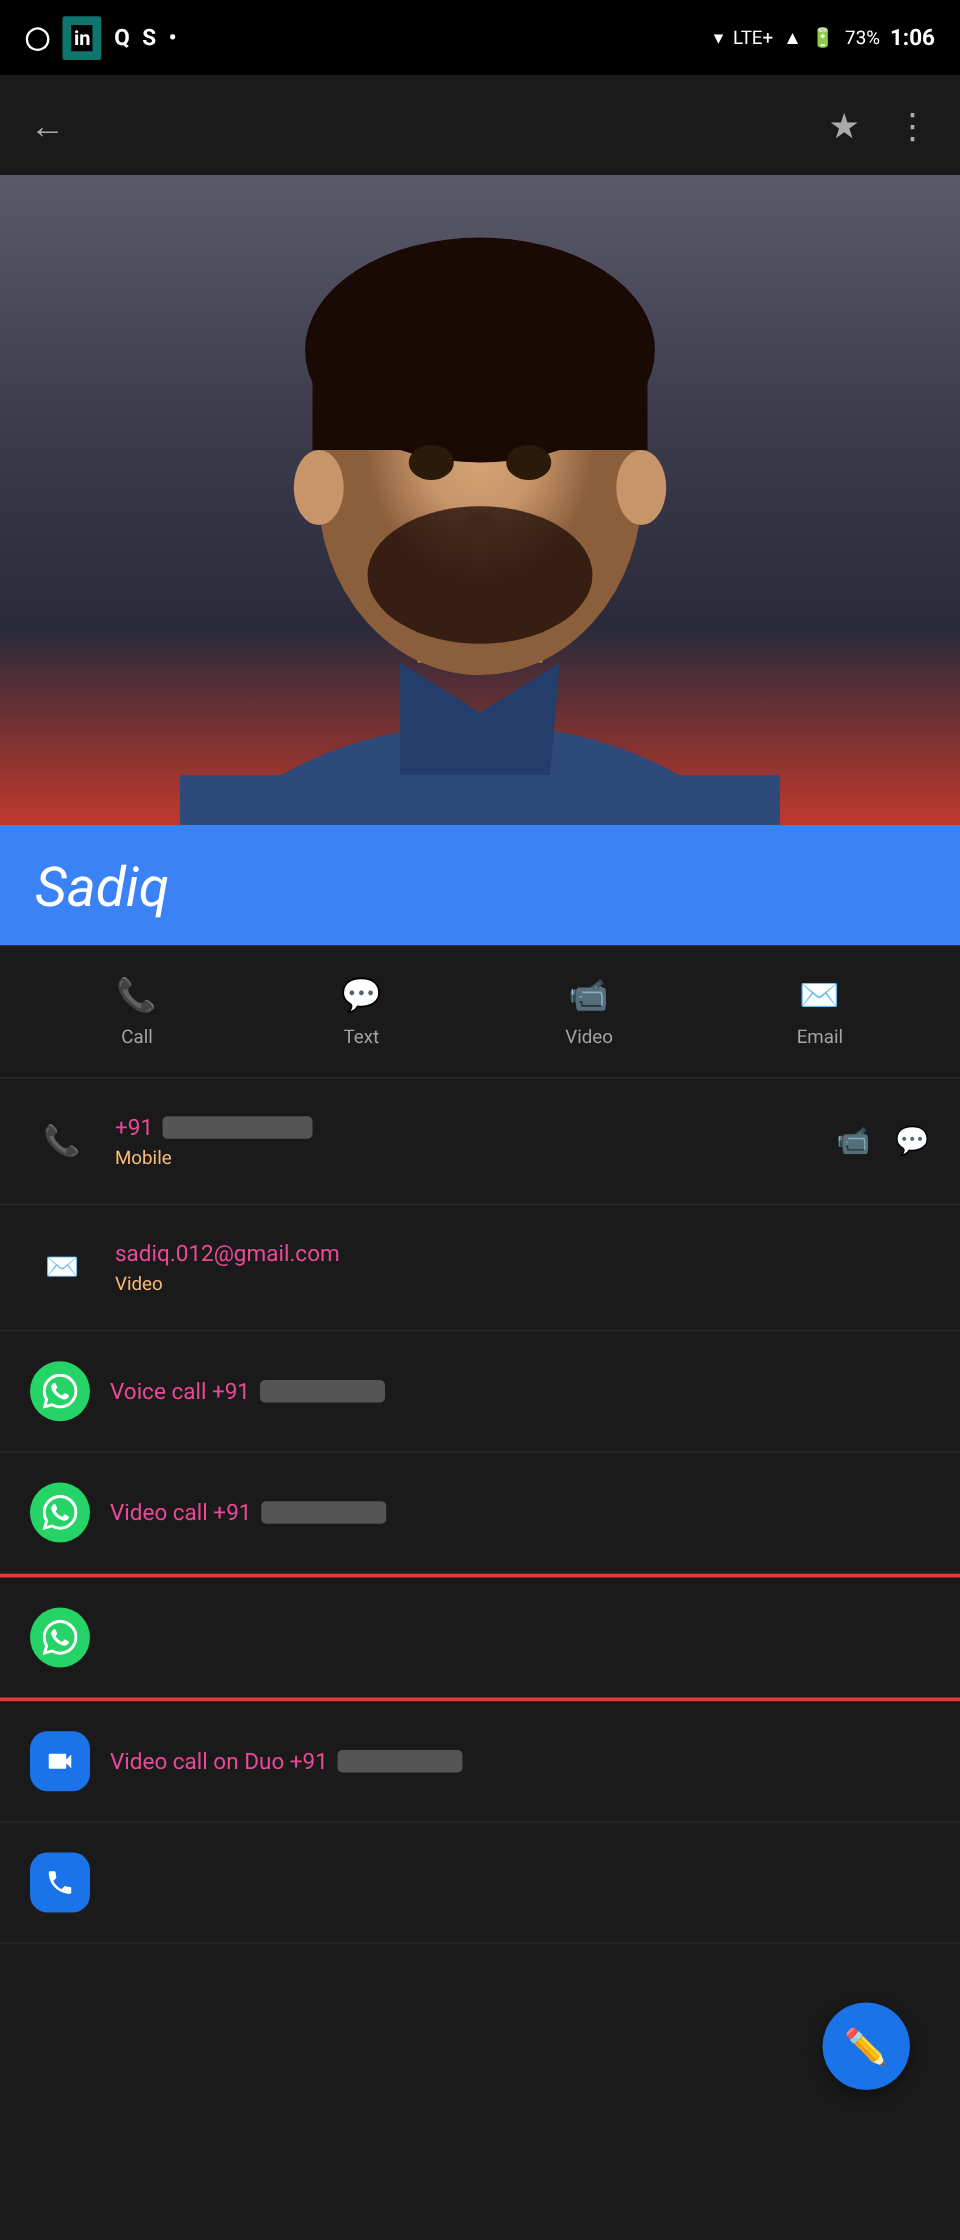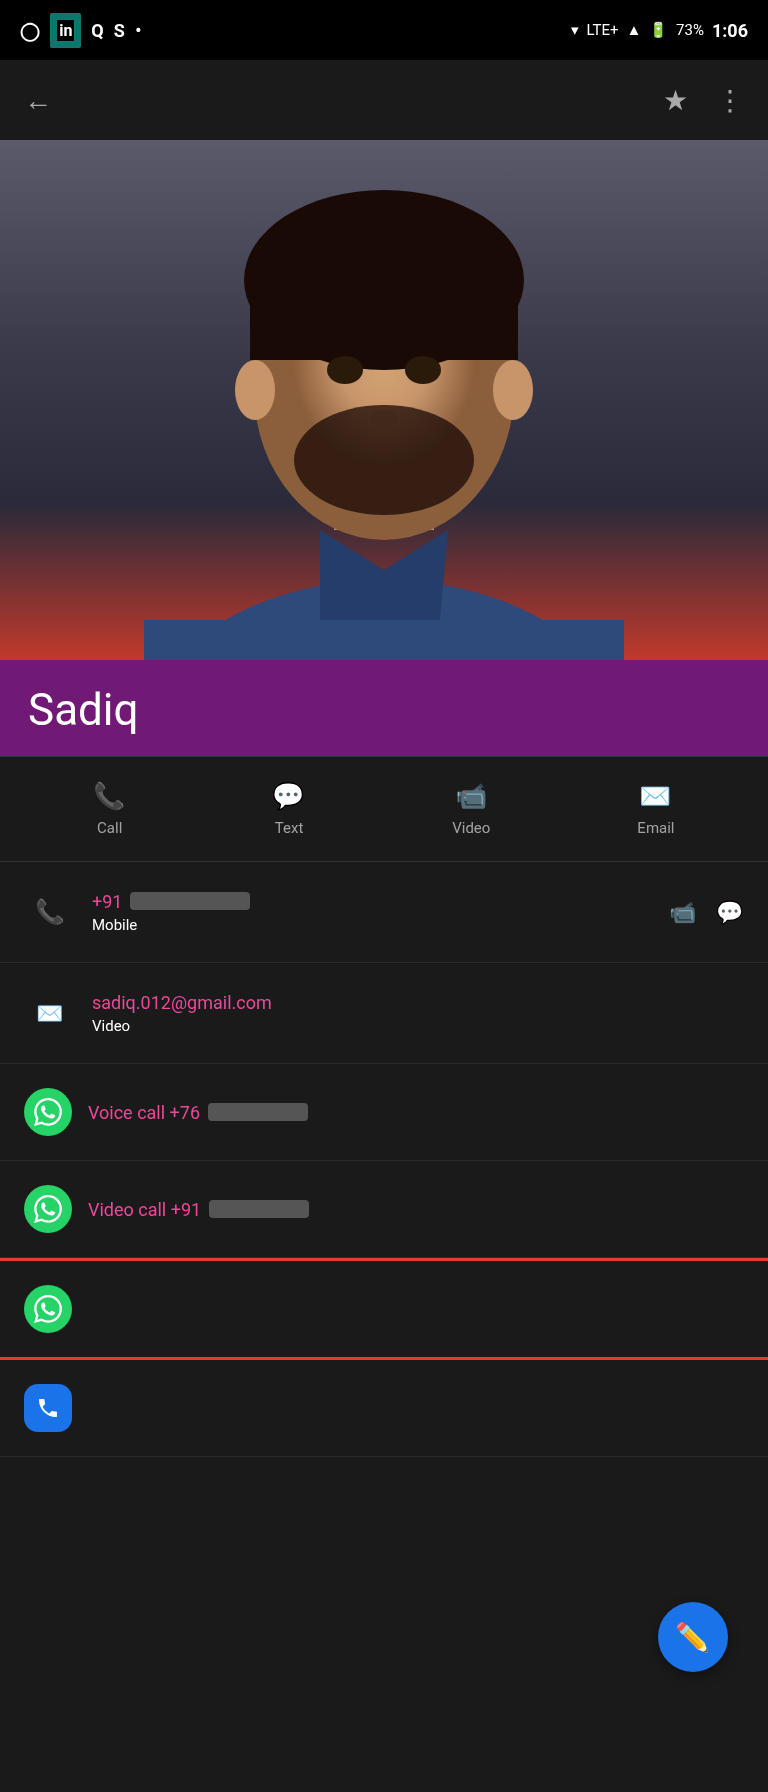--- a/index.html
+++ b/index.html
@@ -85,23 +85,24 @@
       width: 100%;
       height: 100%;
       background:
         radial-gradient(ellipse 200px 180px at 50% 38%, #d4a574 0%, #c8956a 30%, #8b5e3c 60%, transparent 80%),
         linear-gradient(180deg, #6b7280 0%, #4b5563 20%, #1f2937 60%, #c0392b 100%);
       position: relative;
     }
 
     
     .contact-name-section {
-      background: #701a75;
+      background: #3b82f6;
       padding: 24px 28px 20px;
       border-bottom: 1px solid #333;
+      font-style: italic;
     }
     .contact-name {
       font-size: 44px;
       font-weight: 400;
       color: #ffffff;
     }
 
     
     .action-buttons {
       background: #1a1a1a;
@@ -152,21 +153,21 @@
     }
     .contact-item-primary {
       font-size: 18px;
       color: #ec4899;
       display: flex;
       align-items: center;
       gap: 8px;
     }
     .contact-item-secondary {
       font-size: 15px;
-      color: #ffffff;
+      color: #fdba74;
       margin-top: 4px;
     }
     .contact-item-actions {
       display: flex;
       gap: 20px;
       align-items: center;
     }
     .contact-item-action-icon {
       color: #4a9eff;
       font-size: 22px;
@@ -394,21 +395,21 @@
   </div>
 
   <div class="contact-item">
     <div class="whatsapp-icon">
       <svg width="28" height="28" viewBox="0 0 24 24" fill="white" xmlns="http://www.w3.org/2000/svg">
         <path d="M17.472 14.382c-.297-.149-1.758-.867-2.03-.967-.273-.099-.471-.148-.67.15-.197.297-.767.966-.94 1.164-.173.199-.347.223-.644.075-.297-.15-1.255-.463-2.39-1.475-.883-.788-1.48-1.761-1.653-2.059-.173-.297-.018-.458.13-.606.134-.133.298-.347.446-.52.149-.174.198-.298.298-.497.099-.198.05-.371-.025-.52-.075-.149-.669-1.612-.916-2.207-.242-.579-.487-.5-.669-.51-.173-.008-.371-.01-.57-.01-.198 0-.52.074-.792.372-.272.297-1.04 1.016-1.04 2.479 0 1.462 1.065 2.875 1.213 3.074.149.198 2.096 3.2 5.077 4.487.709.306 1.262.489 1.694.625.712.227 1.36.195 1.871.118.571-.085 1.758-.719 2.006-1.413.248-.694.248-1.289.173-1.413-.074-.124-.272-.198-.57-.347m-5.421 7.403h-.004a9.87 9.87 0 01-5.031-1.378l-.361-.214-3.741.982.998-3.648-.235-.374a9.86 9.86 0 01-1.51-5.26c.001-5.45 4.436-9.884 9.888-9.884 2.64 0 5.122 1.03 6.988 2.898a9.825 9.825 0 012.893 6.994c-.003 5.45-4.437 9.884-9.885 9.884m8.413-18.297A11.815 11.815 0 0012.05 0C5.495 0 .16 5.335.157 11.892c0 2.096.547 4.142 1.588 5.945L.057 24l6.305-1.654a11.882 11.882 0 005.683 1.448h.005c6.554 0 11.89-5.335 11.893-11.893a11.821 11.821 0 00-3.48-8.413z"></path>
       </svg>
     </div>
     <div class="contact-item-content">
       <div class="contact-item-primary">
-        <span>Voice call +76</span>
+        <span>Voice call +91</span>
         <span class="blurred-number-sm"></span>
       </div>
     </div>
   </div>
 
   <div class="contact-item">
     <div class="whatsapp-icon">
       <svg width="28" height="28" viewBox="0 0 24 24" fill="white" xmlns="http://www.w3.org/2000/svg">
         <path d="M17.472 14.382c-.297-.149-1.758-.867-2.03-.967-.273-.099-.471-.148-.67.15-.197.297-.767.966-.94 1.164-.173.199-.347.223-.644.075-.297-.15-1.255-.463-2.39-1.475-.883-.788-1.48-1.761-1.653-2.059-.173-.297-.018-.458.13-.606.134-.133.298-.347.446-.52.149-.174.198-.298.298-.497.099-.198.05-.371-.025-.52-.075-.149-.669-1.612-.916-2.207-.242-.579-.487-.5-.669-.51-.173-.008-.371-.01-.57-.01-.198 0-.52.074-.792.372-.272.297-1.04 1.016-1.04 2.479 0 1.462 1.065 2.875 1.213 3.074.149.198 2.096 3.2 5.077 4.487.709.306 1.262.489 1.694.625.712.227 1.36.195 1.871.118.571-.085 1.758-.719 2.006-1.413.248-.694.248-1.289.173-1.413-.074-.124-.272-.198-.57-.347m-5.421 7.403h-.004a9.87 9.87 0 01-5.031-1.378l-.361-.214-3.741.982.998-3.648-.235-.374a9.86 9.86 0 01-1.51-5.26c.001-5.45 4.436-9.884 9.888-9.884 2.64 0 5.122 1.03 6.988 2.898a9.825 9.825 0 012.893 6.994c-.003 5.45-4.437 9.884-9.885 9.884m8.413-18.297A11.815 11.815 0 0012.05 0C5.495 0 .16 5.335.157 11.892c0 2.096.547 4.142 1.588 5.945L.057 24l6.305-1.654a11.882 11.882 0 005.683 1.448h.005c6.554 0 11.89-5.335 11.893-11.893a11.821 11.821 0 00-3.48-8.413z"></path>
       </svg>
@@ -422,20 +423,33 @@
   </div>
 
   <div class="contact-item contact-item-highlighted">
     <div class="whatsapp-icon">
       <svg width="28" height="28" viewBox="0 0 24 24" fill="white" xmlns="http://www.w3.org/2000/svg">
         <path d="M17.472 14.382c-.297-.149-1.758-.867-2.03-.967-.273-.099-.471-.148-.67.15-.197.297-.767.966-.94 1.164-.173.199-.347.223-.644.075-.297-.15-1.255-.463-2.39-1.475-.883-.788-1.48-1.761-1.653-2.059-.173-.297-.018-.458.13-.606.134-.133.298-.347.446-.52.149-.174.198-.298.298-.497.099-.198.05-.371-.025-.52-.075-.149-.669-1.612-.916-2.207-.242-.579-.487-.5-.669-.51-.173-.008-.371-.01-.57-.01-.198 0-.52.074-.792.372-.272.297-1.04 1.016-1.04 2.479 0 1.462 1.065 2.875 1.213 3.074.149.198 2.096 3.2 5.077 4.487.709.306 1.262.489 1.694.625.712.227 1.36.195 1.871.118.571-.085 1.758-.719 2.006-1.413.248-.694.248-1.289.173-1.413-.074-.124-.272-.198-.57-.347m-5.421 7.403h-.004a9.87 9.87 0 01-5.031-1.378l-.361-.214-3.741.982.998-3.648-.235-.374a9.86 9.86 0 01-1.51-5.26c.001-5.45 4.436-9.884 9.888-9.884 2.64 0 5.122 1.03 6.988 2.898a9.825 9.825 0 012.893 6.994c-.003 5.45-4.437 9.884-9.885 9.884m8.413-18.297A11.815 11.815 0 0012.05 0C5.495 0 .16 5.335.157 11.892c0 2.096.547 4.142 1.588 5.945L.057 24l6.305-1.654a11.882 11.882 0 005.683 1.448h.005c6.554 0 11.89-5.335 11.893-11.893a11.821 11.821 0 00-3.48-8.413z"></path>
       </svg>
     </div>
   </div>
 
+  <div class="contact-item">
+    <div class="duo-icon">
+      <svg width="24" height="24" viewBox="0 0 24 24" fill="white" xmlns="http://www.w3.org/2000/svg">
+        <path d="M17 10.5V7c0-.55-.45-1-1-1H4c-.55 0-1 .45-1 1v10c0 .55.45 1 1 1h12c.55 0 1-.45 1-1v-3.5l4 4v-11l-4 4z"></path>
+      </svg>
+    </div>
+    <div class="contact-item-content">
+      <div class="contact-item-primary">
+        <span>Video call on Duo +91</span>
+        <span class="blurred-number-sm"></span>
+      </div>
+    </div>
+  </div>
 
   <div class="contact-item">
     <div class="duo-icon" style="background:#1a73e8;">
       <svg width="24" height="24" viewBox="0 0 24 24" fill="white" xmlns="http://www.w3.org/2000/svg">
         <path d="M6.62 10.79c1.44 2.83 3.76 5.14 6.59 6.59l2.2-2.2c.27-.27.67-.36 1.02-.24 1.12.37 2.33.57 3.57.57.55 0 1 .45 1 1V20c0 .55-.45 1-1 1-9.39 0-17-7.61-17-17 0-.55.45-1 1-1h3.5c.55 0 1 .45 1 1 0 1.25.2 2.45.57 3.57.11.35.03.74-.25 1.02l-2.2 2.2z"></path>
       </svg>
     </div>
   </div>
 
 </div>

